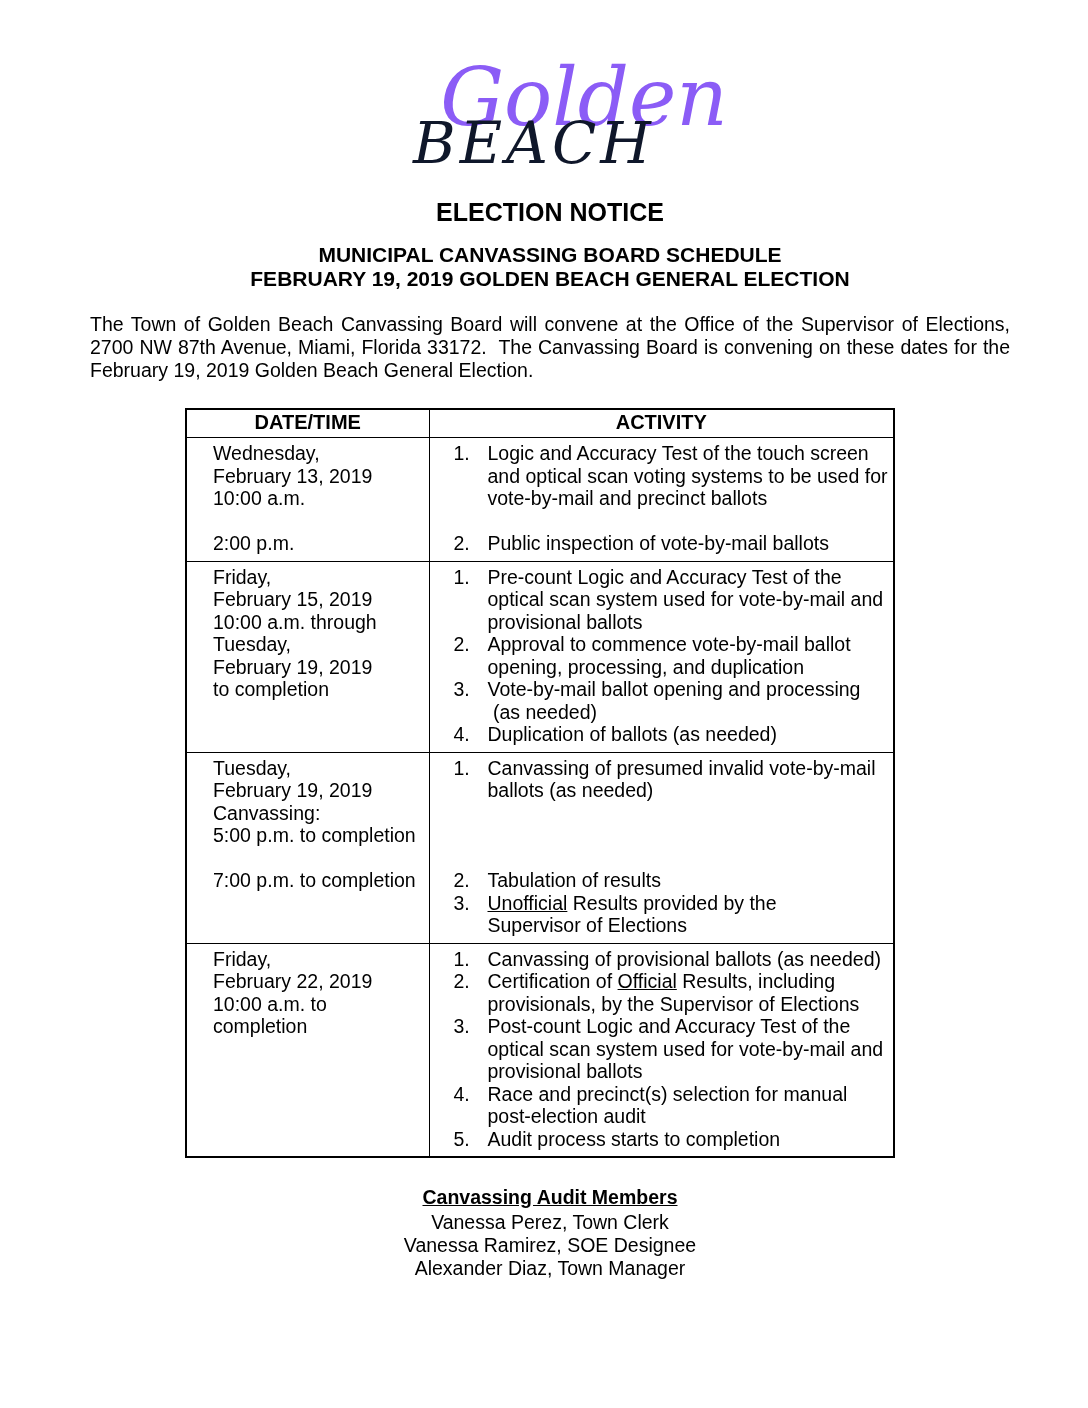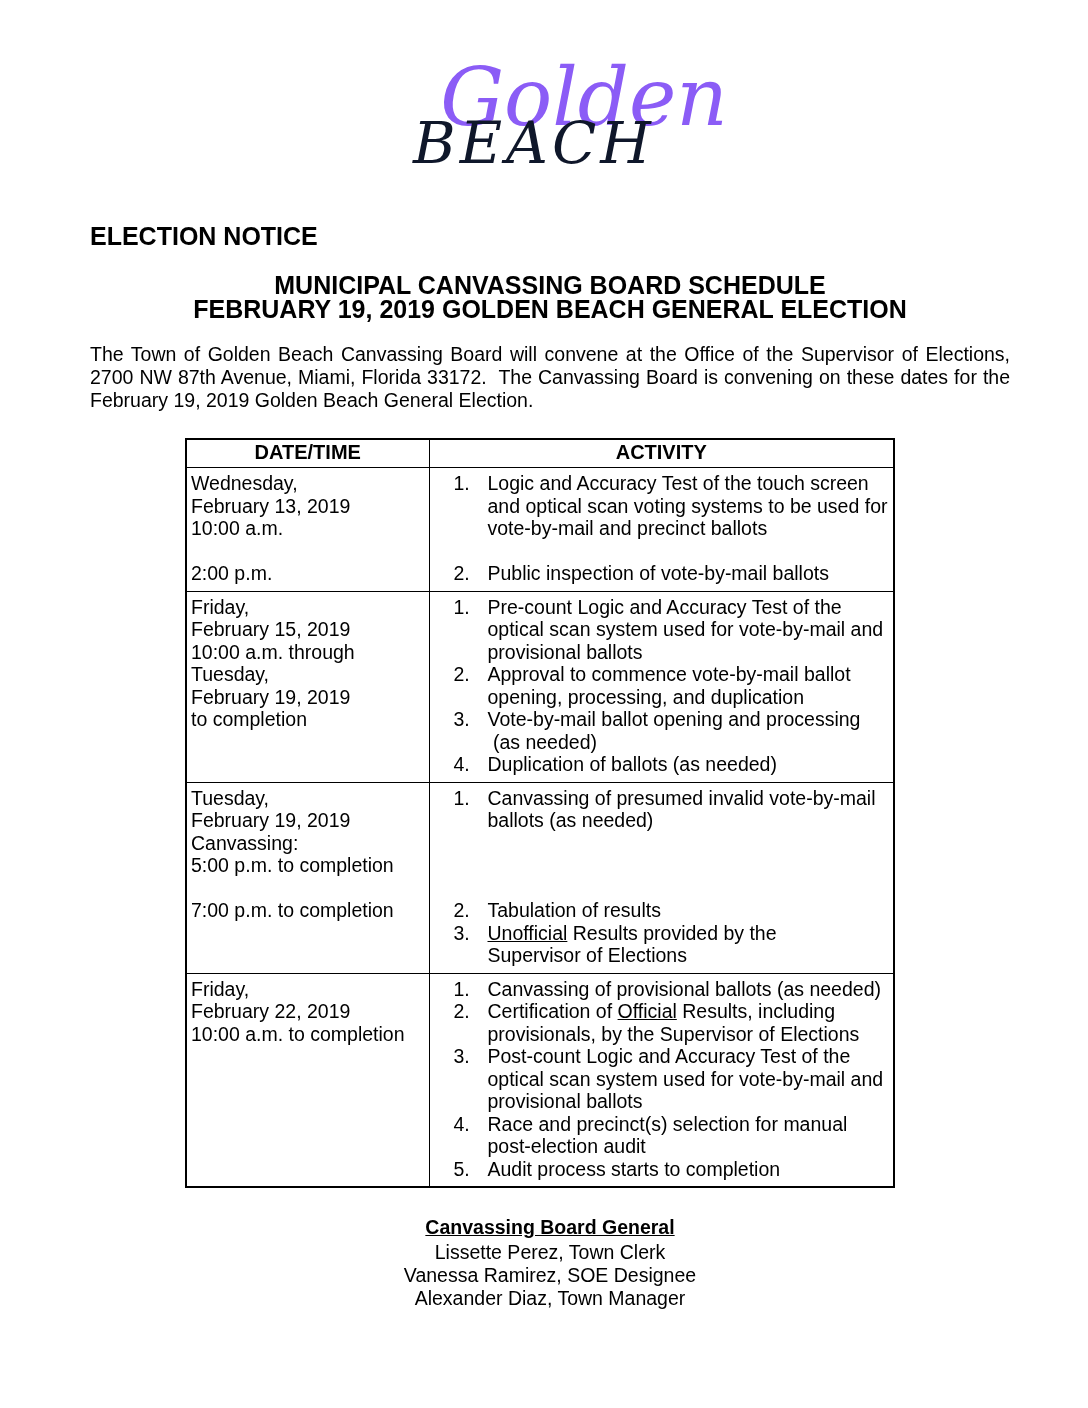--- a/index.html
+++ b/index.html
@@ -26,28 +26,29 @@
     font-style: italic;
     font-size: 58px; line-height: 1;
     letter-spacing: 4px;
     margin-top: -26px;
     transform: translateX(-16px);
     color: #0f172a;
   }
 
   
   .title {
-    margin: 50px 0 0;
+    margin: 26px 0 0;
     font-size: 25px; font-weight: bold;
+    text-align: center;
   }
   .subtitle {
-    margin-top: 22px;
+    margin-top: 16px;
     text-align: center;
     font-weight: bold;
-    font-size: 25px; line-height: 24px;
+    font-size: 21px; line-height: 24px;
   }
 
   
   .intro {
     margin: 22px 0 4px;
     font-size: 19.5px; line-height: 23px;
     text-align: justify;
     white-space: pre-wrap;
   }
 
@@ -63,21 +64,21 @@
     border: 1px solid #000;
     vertical-align: top;
   }
   .sched th {
     font-size: 20px; font-weight: bold;
     text-align: center;
     padding: 1px 0 3px;
   }
   col.c-date { width: 243px; }
   td.date {
-    padding: 4px 6px 6px 4px;
+    padding: 4px 6px 6px 26px;
     font-size: 19.5px; line-height: 22.5px;
     white-space: pre-wrap;
   }
   td.activity {
     padding: 4px 4px 6px 0;
     font-size: 19.5px; line-height: 22.5px;
   }
   .act { display: flex; padding-left: 24px; }
   .act .num { flex: none; width: 34px; }
   .act .txt { flex: 1; white-space: pre-wrap; }
@@ -227,19 +228,19 @@
             <div class="act">
               <span class="num">5.</span>
               <span class="txt">Audit process starts to completion</span>
             </div>
           </td>
         </tr>
       </tbody>
   </table>
 
   <div class="footer">
-    <div class="footer-heading">Canvassing Board General</div>
-    <div>Lissette Perez, Town Clerk</div>
+    <div class="footer-heading">Canvassing Audit Members</div>
+    <div>Vanessa Perez, Town Clerk</div>
     <div>Vanessa Ramirez, SOE Designee</div>
     <div>Alexander Diaz, Town Manager</div>
   </div>
 
 </div>
 
 </body></html>

